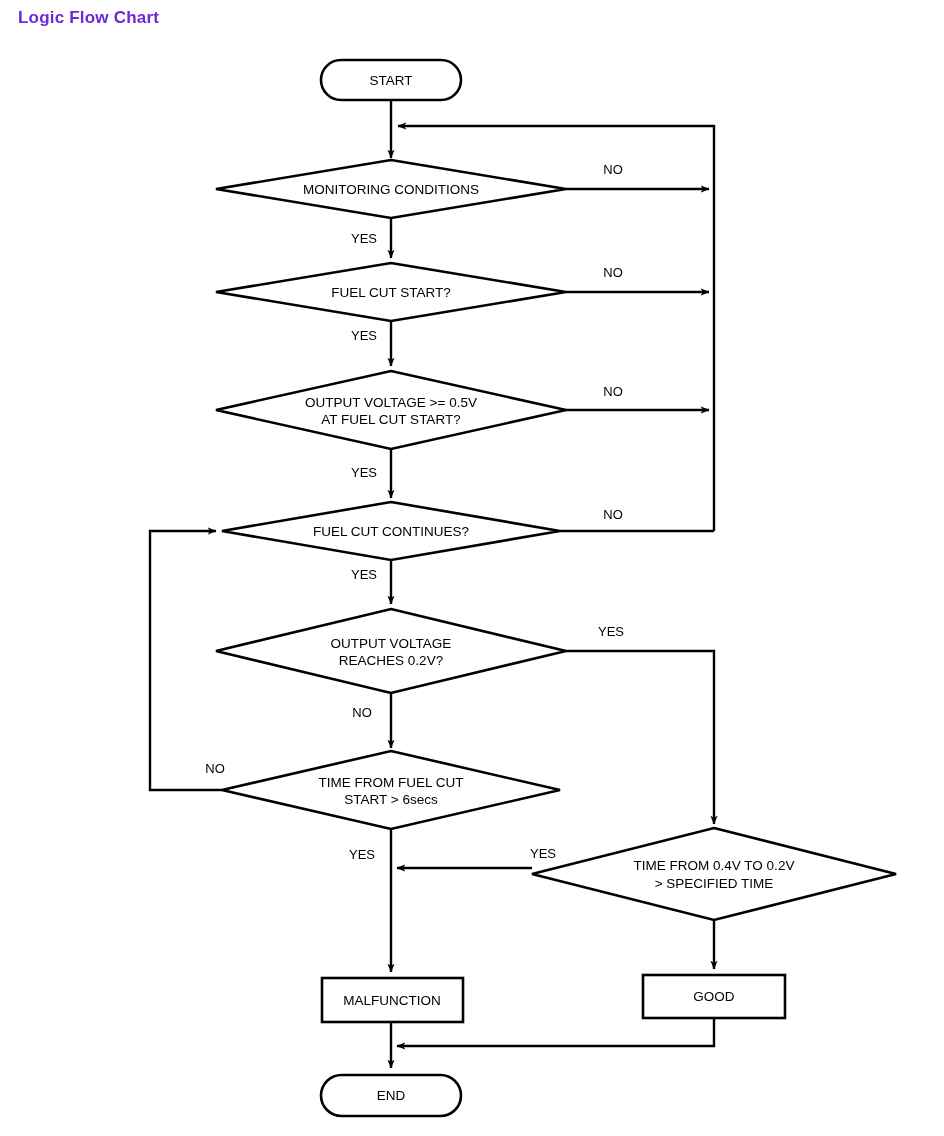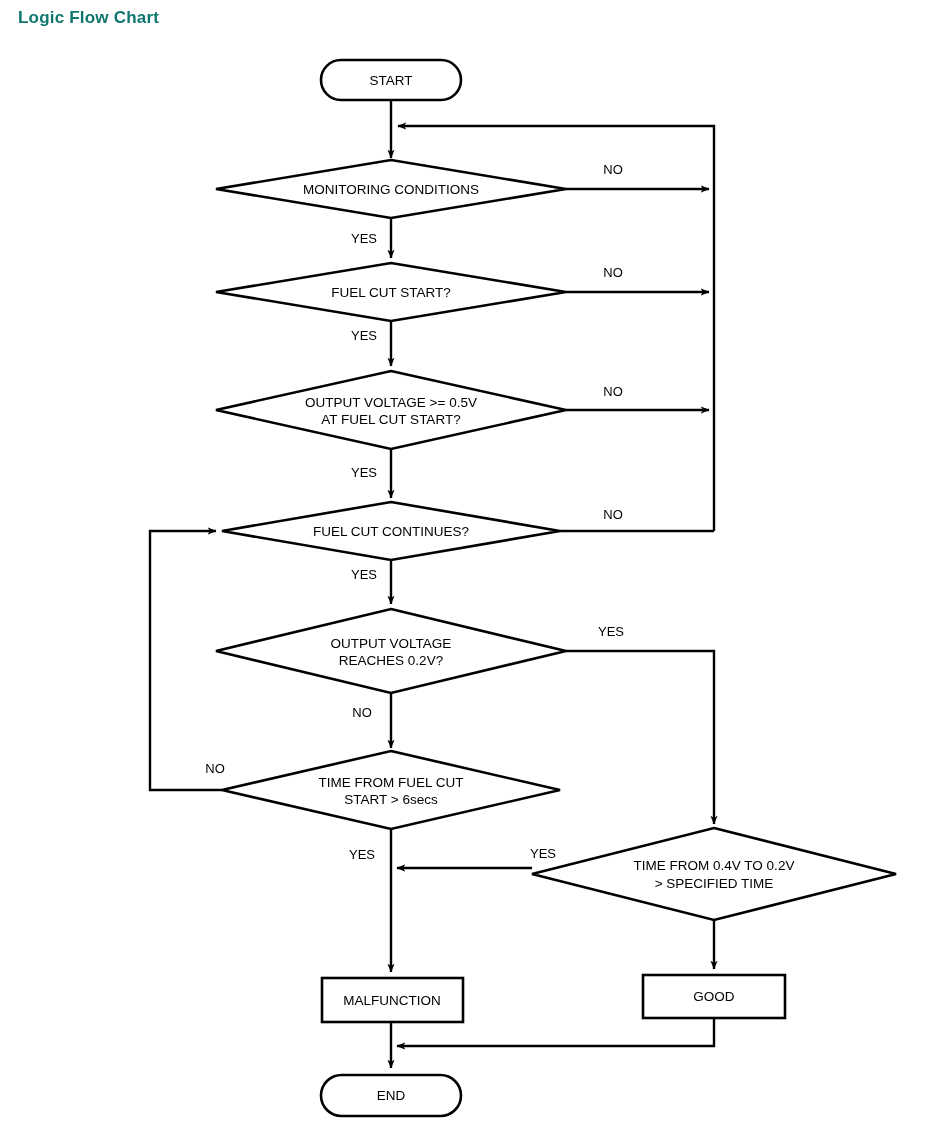--- a/index.html
+++ b/index.html
@@ -15,21 +15,21 @@
     overflow: hidden;
     position: relative;
   }
   #page-title {
     position: absolute;
     left: 18px;
     top: 8px;
     font-size: 17px;
     font-weight: bold;
     letter-spacing: 0.2px;
-    color: #0f766e;
+    color: #6d28d9;
     white-space: nowrap;
   }
   #flow-canvas {
     position: absolute;
     left: 0;
     top: 0;
     width: 944px;
     height: 1136px;
   }
   svg text {

